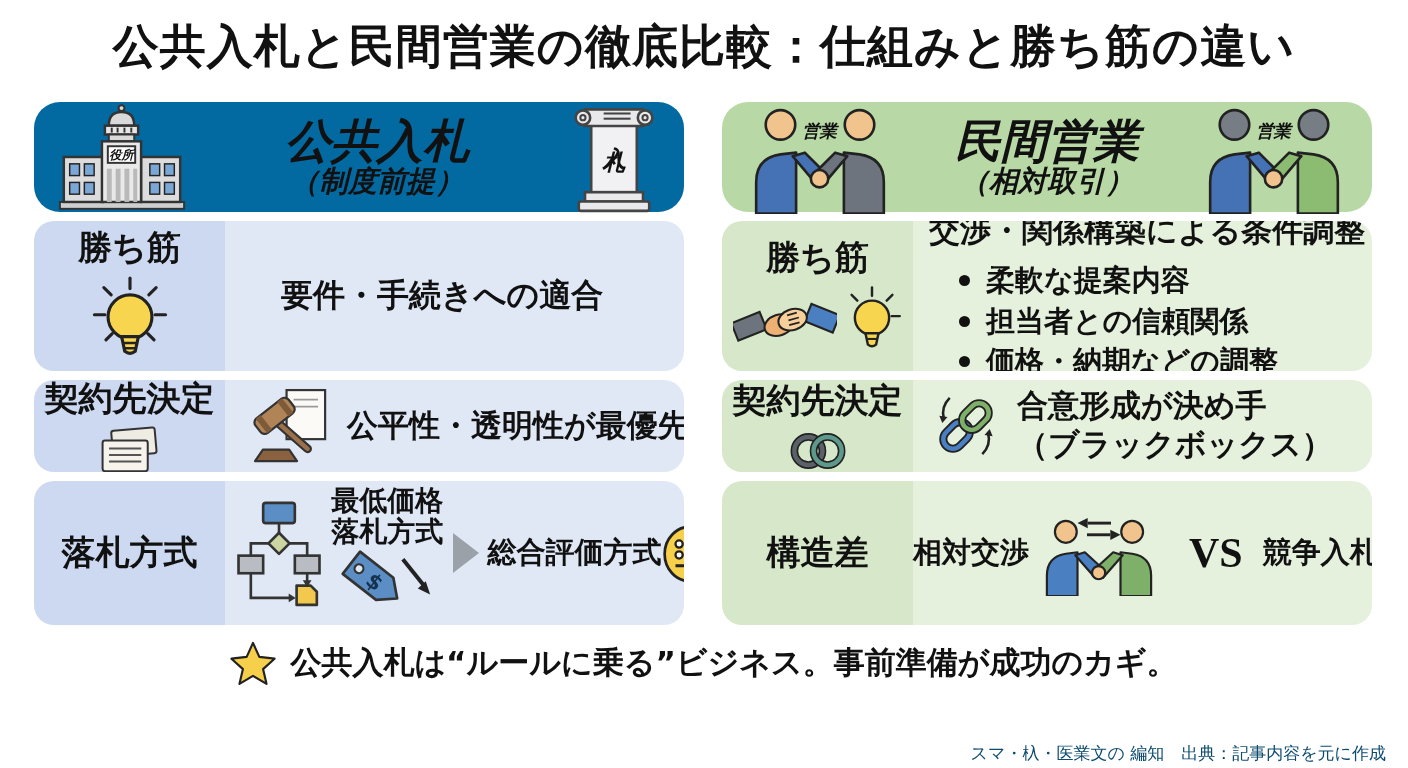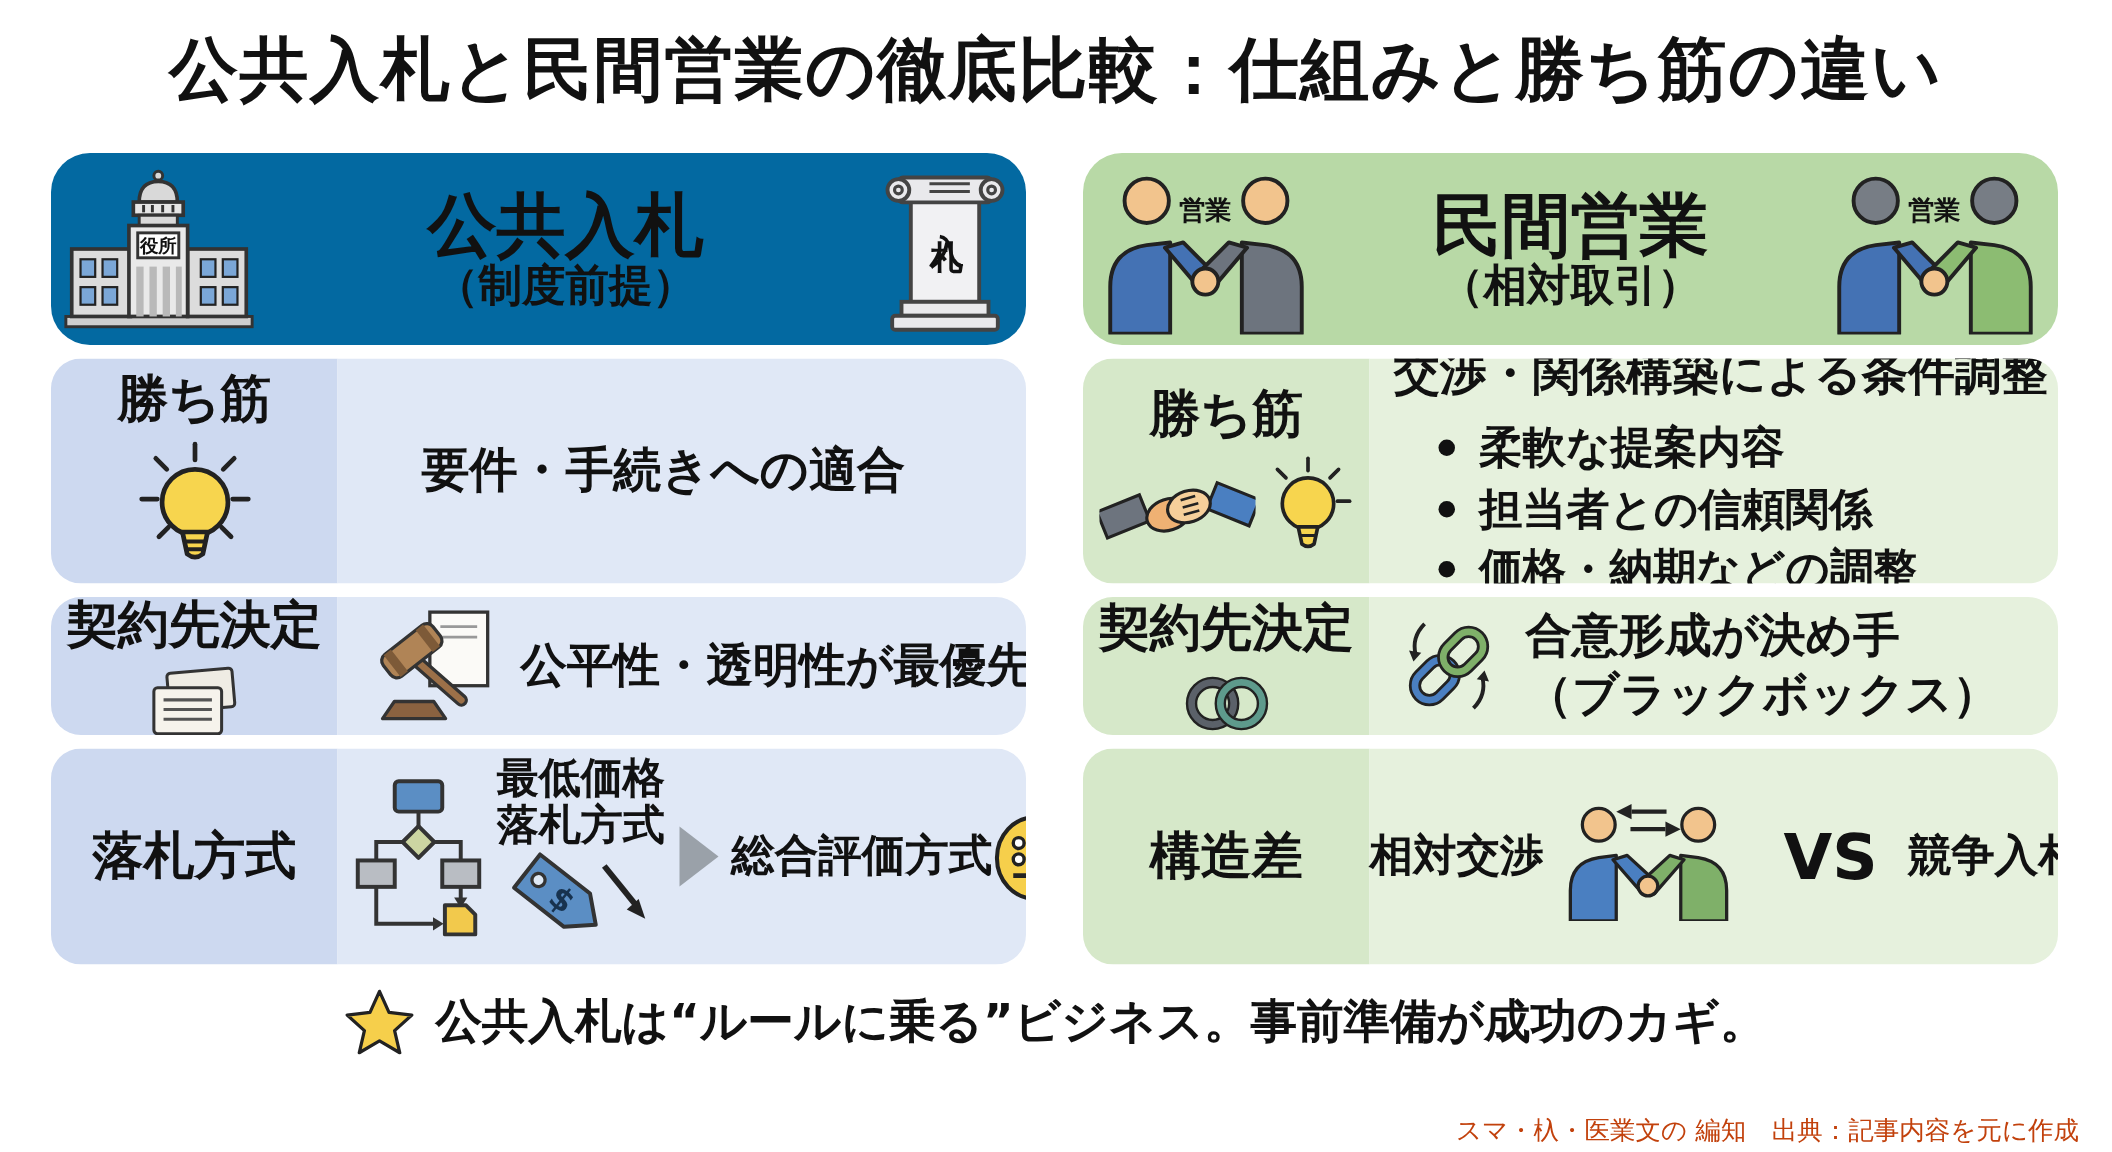--- a/index.html
+++ b/index.html
@@ -3,35 +3,35 @@
 <meta charset="utf-8">
 <style>
   html,body{margin:0;padding:0;background:#ffffff;width:1408px;height:768px;overflow:hidden;
     font-family:"DejaVu Sans","Liberation Sans",sans-serif;color:#111;}
   .page{position:relative;width:1408px;height:768px;}
   .page-title{text-align:center;font-size:46px;font-weight:bold;margin:0;padding:16px 0 0 0;letter-spacing:1px;white-space:nowrap;}
   .columns{display:flex;gap:38px;padding:0 34px;margin-top:24px;}
   .col{width:650px;display:flex;flex-direction:column;gap:9px;}
 
   
-  .hdr{height:128px;border-radius:26px;display:flex;align-items:center;justify-content:space-between;
-    padding:0 6px;box-sizing:border-box;}
+  .hdr{height:110px;border-radius:26px;display:flex;align-items:center;justify-content:space-between;
+    padding:0 22px;box-sizing:border-box;font-style:italic;}
   .col-left .hdr{background:#0369a1;}
   .col-right .hdr{background:#b8d9a6;}
   .hdr-text{text-align:center;line-height:1.08;}
   .hdr-title{font-size:46px;font-weight:bold;}
   .hdr-sub{font-size:29px;font-weight:bold;}
 
   
   .row{border-radius:20px;display:flex;overflow:hidden;}
   .row-label{flex:0 0 191px;display:flex;flex-direction:column;align-items:center;justify-content:center;gap:4px;box-sizing:border-box;}
   .col-left .row-label{background:#cdd9f0;}
   .col-left .row-content{background:#e0e8f6;}
   .col-right .row-label{background:#d6e8c9;}
-  .col-right .row-content{background:#e6f1dd;}
+  .col-right .row-content{background:#e6f1dd;font-family:Liberation Serif, serif;}
   .row-content{flex:1;box-sizing:border-box;}
   .row-win{height:150px;}
   .row-contract{height:92px;}
   .row-last{height:144px;}
   .label-text{font-size:34px;font-weight:bold;}
 
   .win-content{display:flex;flex-direction:column;justify-content:center;padding:8px 20px 8px 16px;}
   .col-left .win-content{padding-left:56px;}
   .win-heading{font-size:32px;font-weight:bold;white-space:nowrap;}
   .col-right .win-heading{font-size:31px;}
@@ -54,21 +54,21 @@
   .plus{font-size:36px;font-weight:bold;}
   .method2-labels{display:flex;gap:52px;font-size:28px;font-weight:bold;margin-top:0px;}
 
   .structure-content{display:flex;align-items:center;justify-content:center;gap:20px;}
   .str-block{display:flex;flex-direction:row;align-items:center;}
   .str-title{font-size:29px;font-weight:bold;white-space:nowrap;}
   .vs{font-size:42px;font-weight:bold;}
 
   .note{display:flex;align-items:center;justify-content:center;gap:14px;margin-top:16px;}
   .note-text{font-size:31px;font-weight:bold;white-space:nowrap;}
-  .credit{position:absolute;right:22px;bottom:3px;font-size:17px;color:#c2410c;white-space:nowrap;}
+  .credit{position:absolute;right:22px;bottom:3px;font-size:17px;color:#0c4a6e;white-space:nowrap;}
 
   .icon{flex:0 0 auto;display:block;}
   .pillar-wrap{position:relative;width:96px;height:116px;}
   .pillar-label{position:absolute;left:50%;top:30px;transform:translateX(-50%);
     writing-mode:vertical-rl;text-orientation:upright;font-size:22px;font-weight:bold;letter-spacing:4px;}
   .label-icon-wrap{display:flex;align-items:center;gap:4px;}
 </style>
 </head>
 <body>
 

